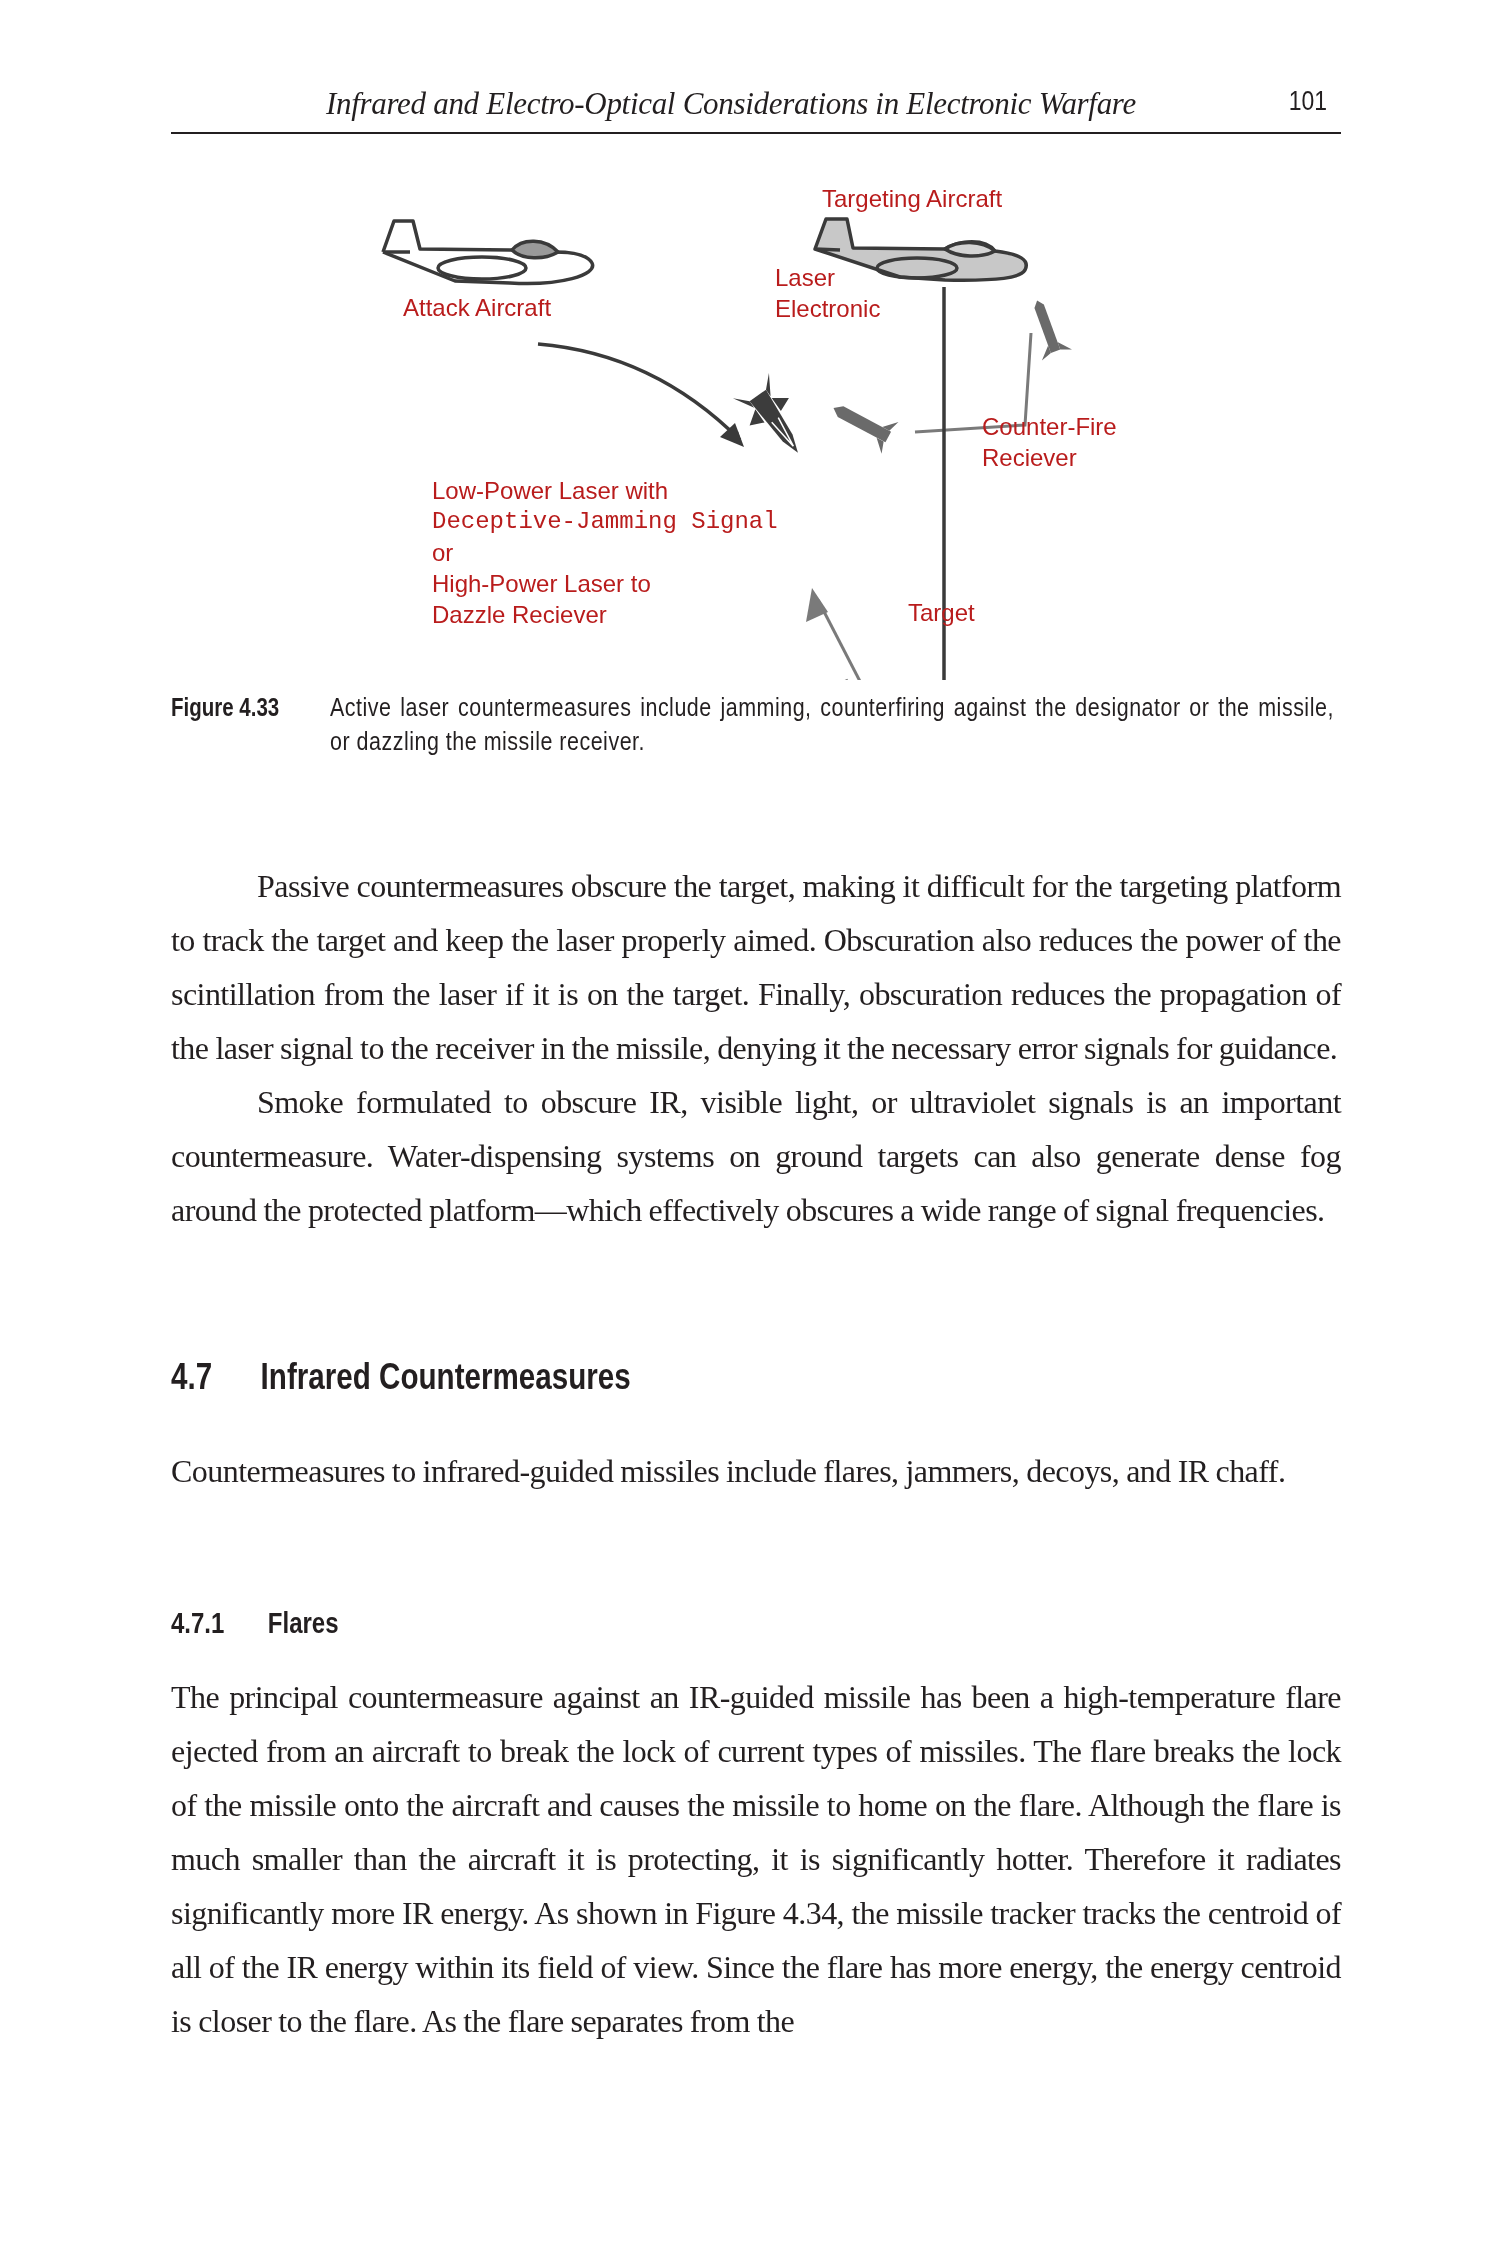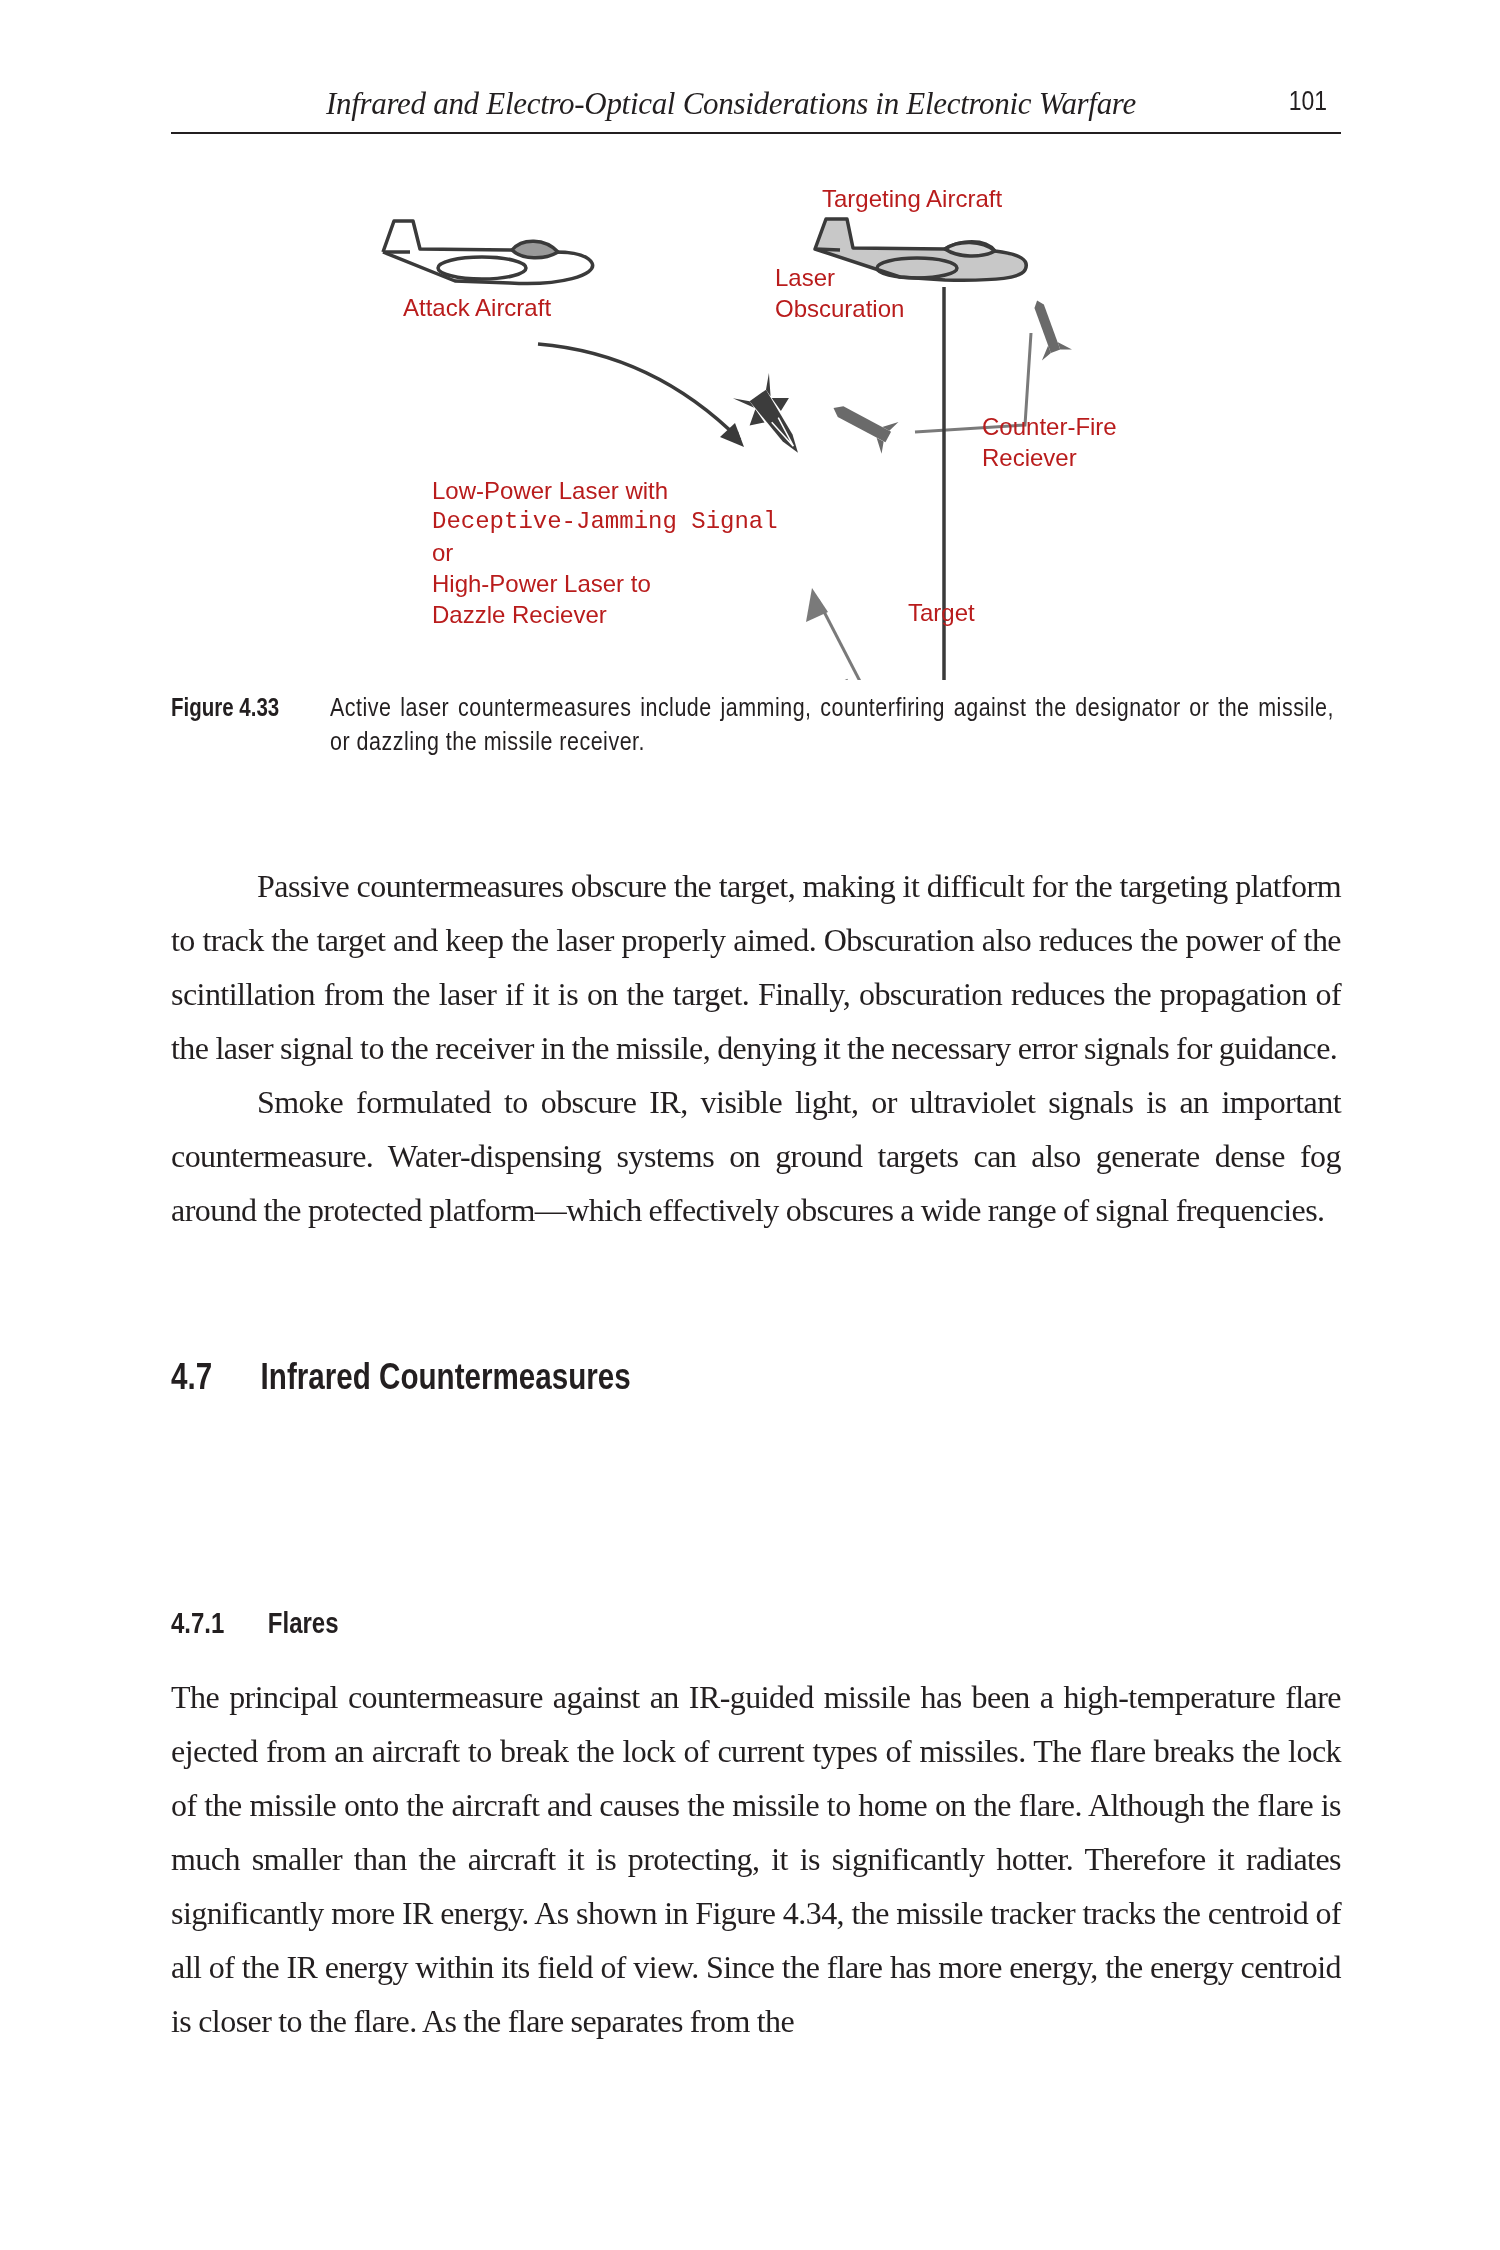--- a/index.html
+++ b/index.html
@@ -126,21 +126,21 @@
       <line x1="735" y1="737" x2="848" y2="680" stroke="#7a7a7a" stroke-width="3"></line>
 
       <path d="M860,817 L808,755 L913,795 L918,727 L941,801 L998,699 L954,811 L1060,713 L987,816" fill="#ffffff" stroke="#3a3a3a" stroke-width="3.5" stroke-linejoin="miter"></path>
 
       <rect x="855" y="817" width="180" height="74" fill="#ffffff" stroke="#3a3a3a" stroke-width="3.5"></rect>
     </svg>
 
     <div class="fig-label" style="left:822px; top:183px;">Targeting Aircraft</div>
     <div class="fig-label" style="left:403px; top:292px;">Attack Aircraft</div>
     <div class="fig-label" style="left:775px; top:262px;">Laser</div>
-    <div class="fig-label" style="left:775px; top:293px;">Obscuration</div>
+    <div class="fig-label" style="left:775px; top:293px;">Electronic</div>
     <div class="fig-label" style="left:982px; top:411px;text-align:center;">Counter-Fire</div>
     <div class="fig-label" style="left:982px; top:442px;">Reciever</div>
     <div class="fig-label" style="left:432px; top:475px;">Low-Power Laser with</div>
     <div class="fig-label" style="left:432px; top:506px;font-family:Liberation Mono, monospace;">Deceptive-Jamming Signal</div>
     <div class="fig-label" style="left:432px; top:537px;">or</div>
     <div class="fig-label" style="left:432px; top:568px;">High-Power Laser to</div>
     <div class="fig-label" style="left:432px; top:599px;">Dazzle Reciever</div>
     <div class="fig-label" style="left:908px; top:597px;">Target</div>
   </div>
 
@@ -150,20 +150,23 @@
   </div>
 
   <div class="body-text" style="top:859px;">
     <p class="indent">Passive countermeasures obscure the target, making it difficult for the targeting platform to track the target and keep the laser properly aimed. Obscuration also reduces the power of the scintillation from the laser if it is on the target. Finally, obscuration reduces the propagation of the laser signal to the receiver in the missile, denying it the necessary error signals for guidance.</p>
     <p class="indent">Smoke formulated to obscure IR, visible light, or ultraviolet signals is an important countermeasure. Water-dispensing systems on ground targets can also generate dense fog around the protected platform—which effectively obscures a wide range of signal frequencies.</p>
   </div>
 
   <div class="section-heading h2">
     <span class="num">4.7</span><span>Infrared Countermeasures</span>
   </div>
+  <div class="body-text" style="top:1444px;">
+    <p>Countermeasures to infrared-guided missiles include flares, jammers, decoys, and IR chaff.</p>
+  </div>
 
   <div class="section-heading h3">
     <span class="num">4.7.1</span><span>Flares</span>
   </div>
   <div class="body-text" style="top:1670px;">
     <p>The principal countermeasure against an IR-guided missile has been a high-temperature flare ejected from an aircraft to break the lock of current types of missiles. The flare breaks the lock of the missile onto the aircraft and causes the missile to home on the flare. Although the flare is much smaller than the aircraft it is protecting, it is significantly hotter. Therefore it radiates significantly more IR energy. As shown in Figure 4.34, the missile tracker tracks the centroid of all of the IR energy within its field of view. Since the flare has more energy, the energy centroid is closer to the flare. As the flare separates from the</p>
   </div>
 
 </div>
 

